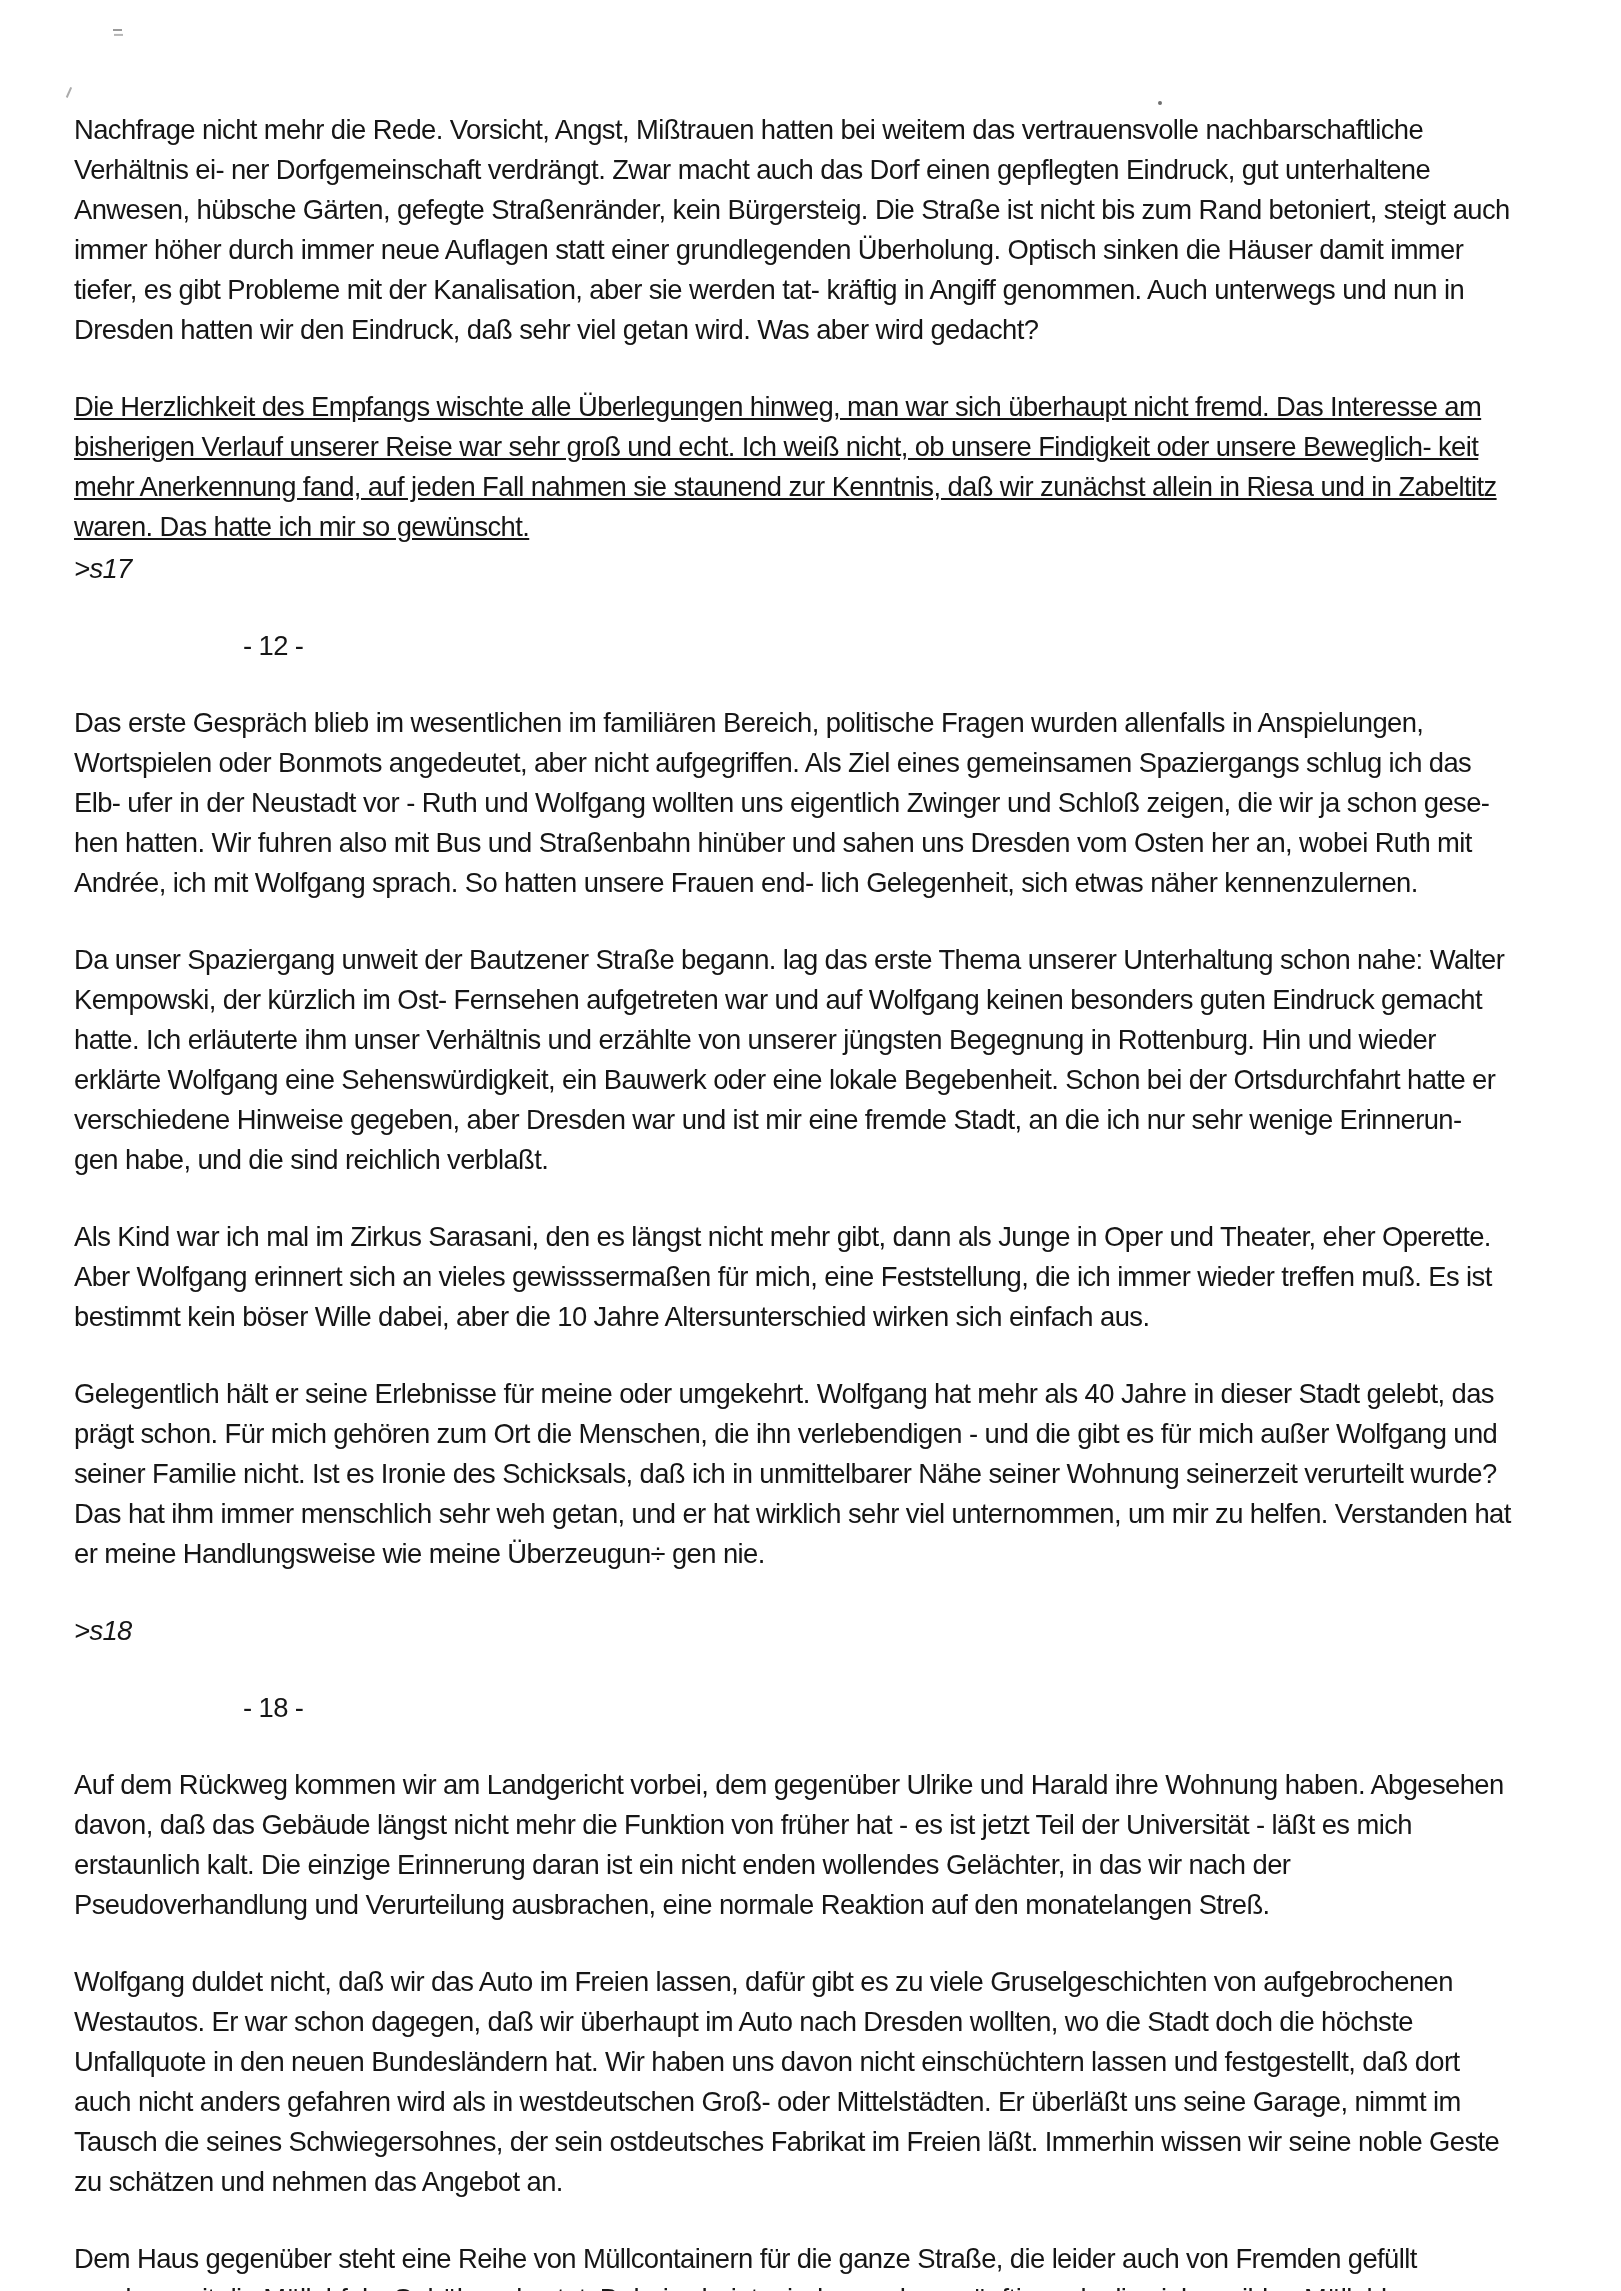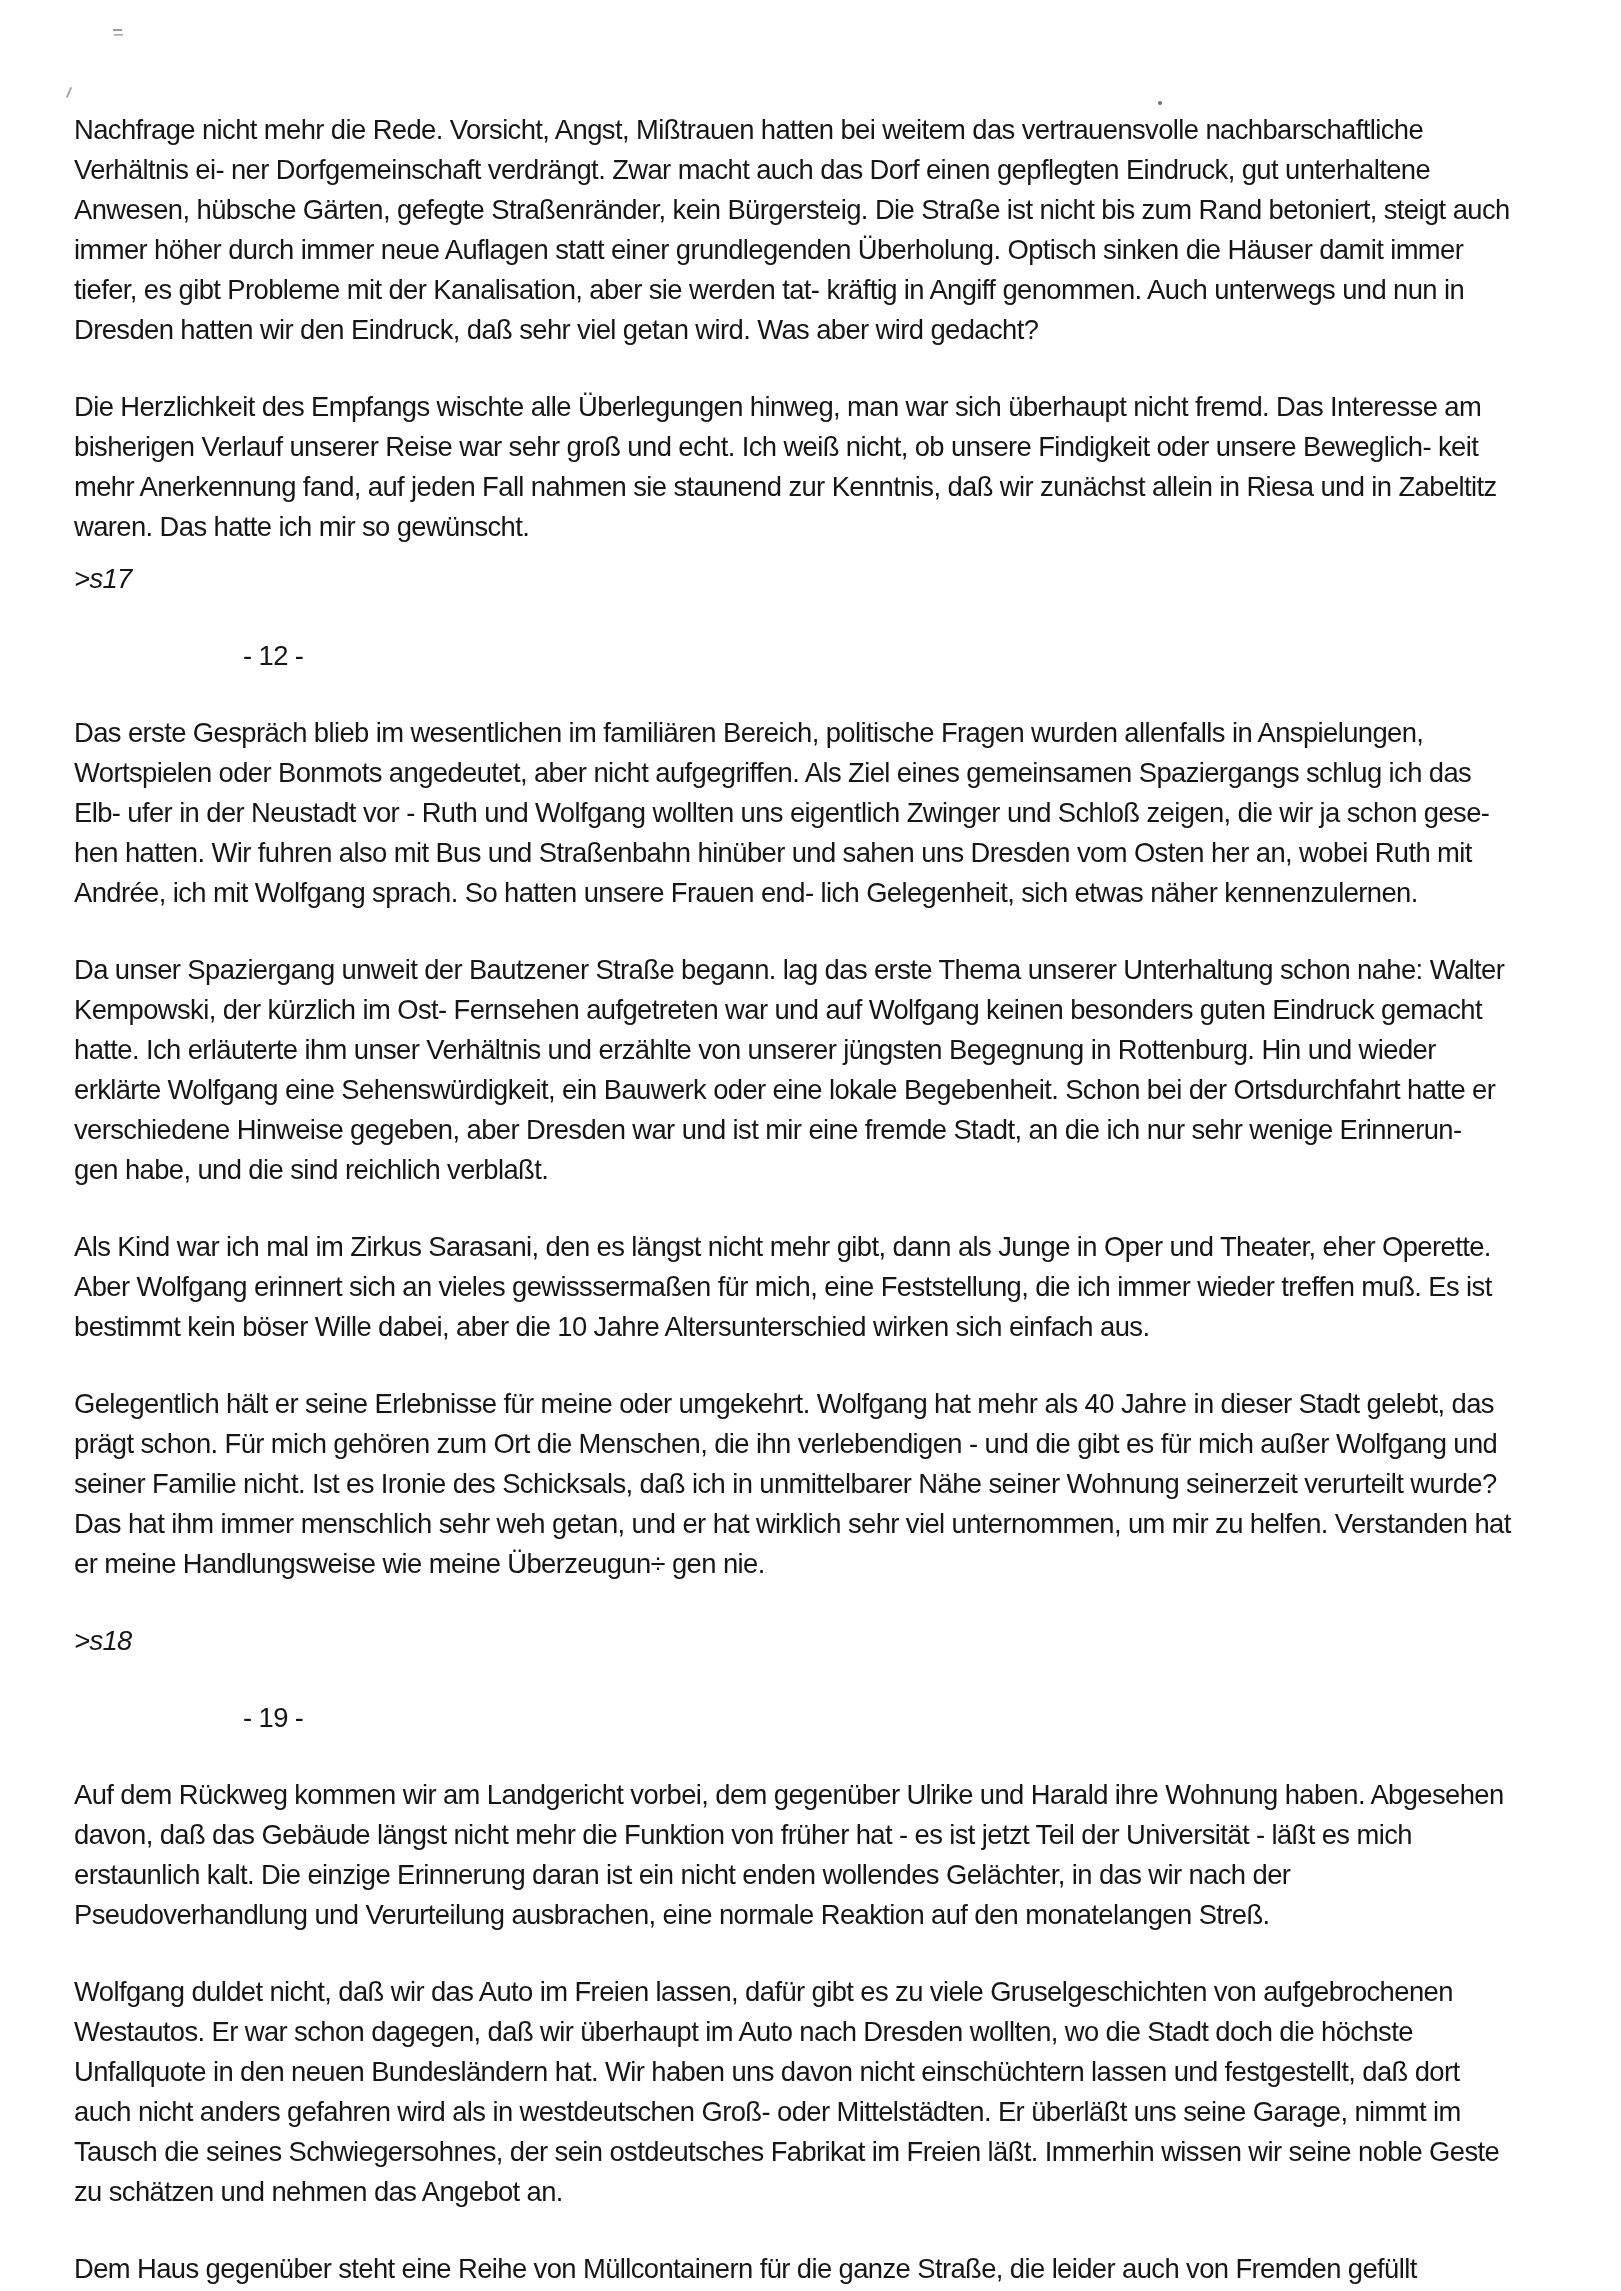--- a/index.html
+++ b/index.html
@@ -24,21 +24,22 @@
     font-size: 27.4px;
     line-height: 40px;
     letter-spacing: -0.6px;
     text-align: left;
   }
   .block {
     margin: 0 0 37px 0;
     white-space: normal;
   }
   .block.tight {
-    margin-bottom: 12px;
+    margin-bottom: 2px;
+    text-decoration: underline;
   }
   .block.page-marker {
     padding-left: 169px;
   }
   .block.section-tag {
     margin-bottom: 37px;
     font-style: italic;
   }
   
   .artifact {
@@ -71,19 +72,19 @@
   <div class="text-column">
       <div class="block paragraph">Nachfrage nicht mehr die Rede. Vorsicht, Angst, Mißtrauen hatten bei weitem das vertrauensvolle nachbarschaftliche Verhältnis ei- ner Dorfgemeinschaft verdrängt. Zwar macht auch das Dorf einen gepflegten Eindruck, gut unterhaltene Anwesen, hübsche Gärten, gefegte Straßenränder, kein Bürgersteig. Die Straße ist nicht bis zum Rand betoniert, steigt auch immer höher durch immer neue Auflagen statt einer grundlegenden Überholung. Optisch sinken die Häuser damit immer tiefer, es gibt Probleme mit der Kanalisation, aber sie werden tat- kräftig in Angiff genommen. Auch unterwegs und nun in Dresden hatten wir den Eindruck, daß sehr viel getan wird. Was aber wird gedacht?</div>
       <div class="block paragraph tight">Die Herzlichkeit des Empfangs wischte alle Überlegungen hinweg, man war sich überhaupt nicht fremd. Das Interesse am bisherigen Verlauf unserer Reise war sehr groß und echt. Ich weiß nicht, ob unsere Findigkeit oder unsere Beweglich- keit mehr Anerkennung fand, auf jeden Fall nahmen sie staunend zur Kenntnis, daß wir zunächst allein in Riesa und in Zabeltitz waren. Das hatte ich mir so gewünscht.</div>
       <div class="block section-tag">&gt;s17</div>
       <div class="block page-marker">- 12 -</div>
       <div class="block paragraph">Das erste Gespräch blieb im wesentlichen im familiären Bereich, politische Fragen wurden allenfalls in Anspielungen, Wortspielen oder Bonmots angedeutet, aber nicht aufgegriffen. Als Ziel eines gemeinsamen Spaziergangs schlug ich das Elb- ufer in der Neustadt vor - Ruth und Wolfgang wollten uns eigentlich Zwinger und Schloß zeigen, die wir ja schon gese- hen hatten. Wir fuhren also mit Bus und Straßenbahn hinüber und sahen uns Dresden vom Osten her an, wobei Ruth mit Andrée, ich mit Wolfgang sprach. So hatten unsere Frauen end- lich Gelegenheit, sich etwas näher kennenzulernen.</div>
       <div class="block paragraph">Da unser Spaziergang unweit der Bautzener Straße begann. lag das erste Thema unserer Unterhaltung schon nahe: Walter Kempowski, der kürzlich im Ost- Fernsehen aufgetreten war und auf Wolfgang keinen besonders guten Eindruck gemacht hatte. Ich erläuterte ihm unser Verhältnis und erzählte von unserer jüngsten Begegnung in Rottenburg. Hin und wieder erklärte Wolfgang eine Sehenswürdigkeit, ein Bauwerk oder eine lokale Begebenheit. Schon bei der Ortsdurchfahrt hatte er verschiedene Hinweise gegeben, aber Dresden war und ist mir eine fremde Stadt, an die ich nur sehr wenige Erinnerun- gen habe, und die sind reichlich verblaßt.</div>
       <div class="block paragraph">Als Kind war ich mal im Zirkus Sarasani, den es längst nicht mehr gibt, dann als Junge in Oper und Theater, eher Operette. Aber Wolfgang erinnert sich an vieles gewisssermaßen für mich, eine Feststellung, die ich immer wieder treffen muß. Es ist bestimmt kein böser Wille dabei, aber die 10 Jahre Altersunterschied wirken sich einfach aus.</div>
       <div class="block paragraph">Gelegentlich hält er seine Erlebnisse für meine oder umgekehrt. Wolfgang hat mehr als 40 Jahre in dieser Stadt gelebt, das prägt schon. Für mich gehören zum Ort die Menschen, die ihn verlebendigen - und die gibt es für mich außer Wolfgang und seiner Familie nicht. Ist es Ironie des Schicksals, daß ich in unmittelbarer Nähe seiner Wohnung seinerzeit verurteilt wurde? Das hat ihm immer menschlich sehr weh getan, und er hat wirklich sehr viel unternommen, um mir zu helfen. Verstanden hat er meine Handlungsweise wie meine Überzeugun÷ gen nie.</div>
       <div class="block section-tag">&gt;s18</div>
-      <div class="block page-marker">- 19 -</div>
+      <div class="block page-marker">- 18 -</div>
       <div class="block paragraph">Auf dem Rückweg kommen wir am Landgericht vorbei, dem gegenüber Ulrike und Harald ihre Wohnung haben. Abgesehen davon, daß das Gebäude längst nicht mehr die Funktion von früher hat - es ist jetzt Teil der Universität - läßt es mich erstaunlich kalt. Die einzige Erinnerung daran ist ein nicht enden wollendes Gelächter, in das wir nach der Pseudoverhandlung und Verurteilung ausbrachen, eine normale Reaktion auf den monatelangen Streß.</div>
       <div class="block paragraph">Wolfgang duldet nicht, daß wir das Auto im Freien lassen, dafür gibt es zu viele Gruselgeschichten von aufgebrochenen Westautos. Er war schon dagegen, daß wir überhaupt im Auto nach Dresden wollten, wo die Stadt doch die höchste Unfallquote in den neuen Bundesländern hat. Wir haben uns davon nicht einschüchtern lassen und festgestellt, daß dort auch nicht anders gefahren wird als in westdeutschen Groß- oder Mittelstädten. Er überläßt uns seine Garage, nimmt im Tausch die seines Schwiegersohnes, der sein ostdeutsches Fabrikat im Freien läßt. Immerhin wissen wir seine noble Geste zu schätzen und nehmen das Angebot an.</div>
       <div class="block paragraph">Dem Haus gegenüber steht eine Reihe von Müllcontainern für die ganze Straße, die leider auch von Fremden gefüllt werden, seit die Müllabfuhr Gebühren kostet. Dabei scheint mir das noch vernünftiger als die vielen wilden Müllablage÷ rungen in der Landschaft, die sehr unangenehm wirken und schnellstens beseitigt werden</div>
     </div>
 </div>
 
 
 </body></html>

